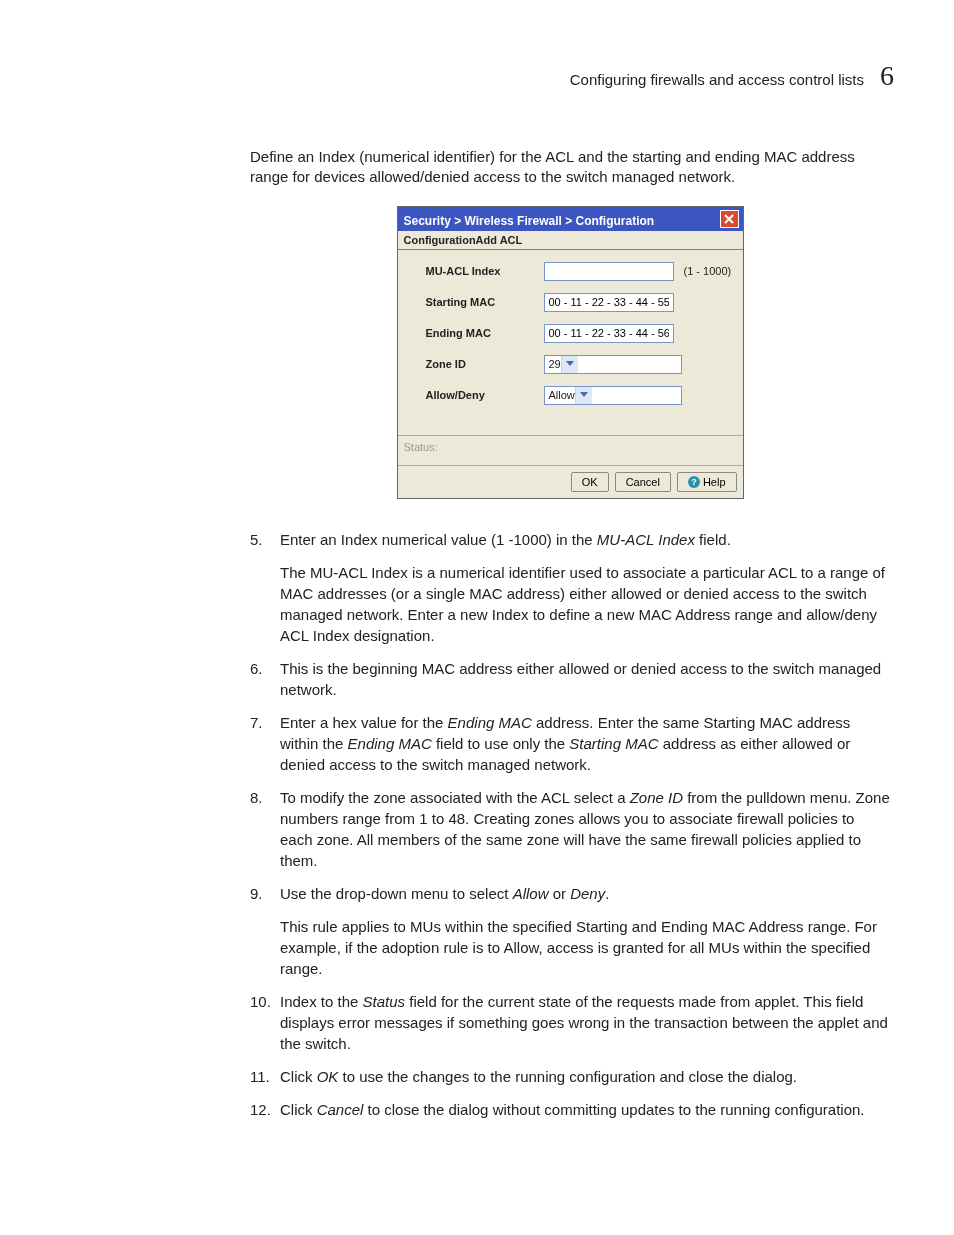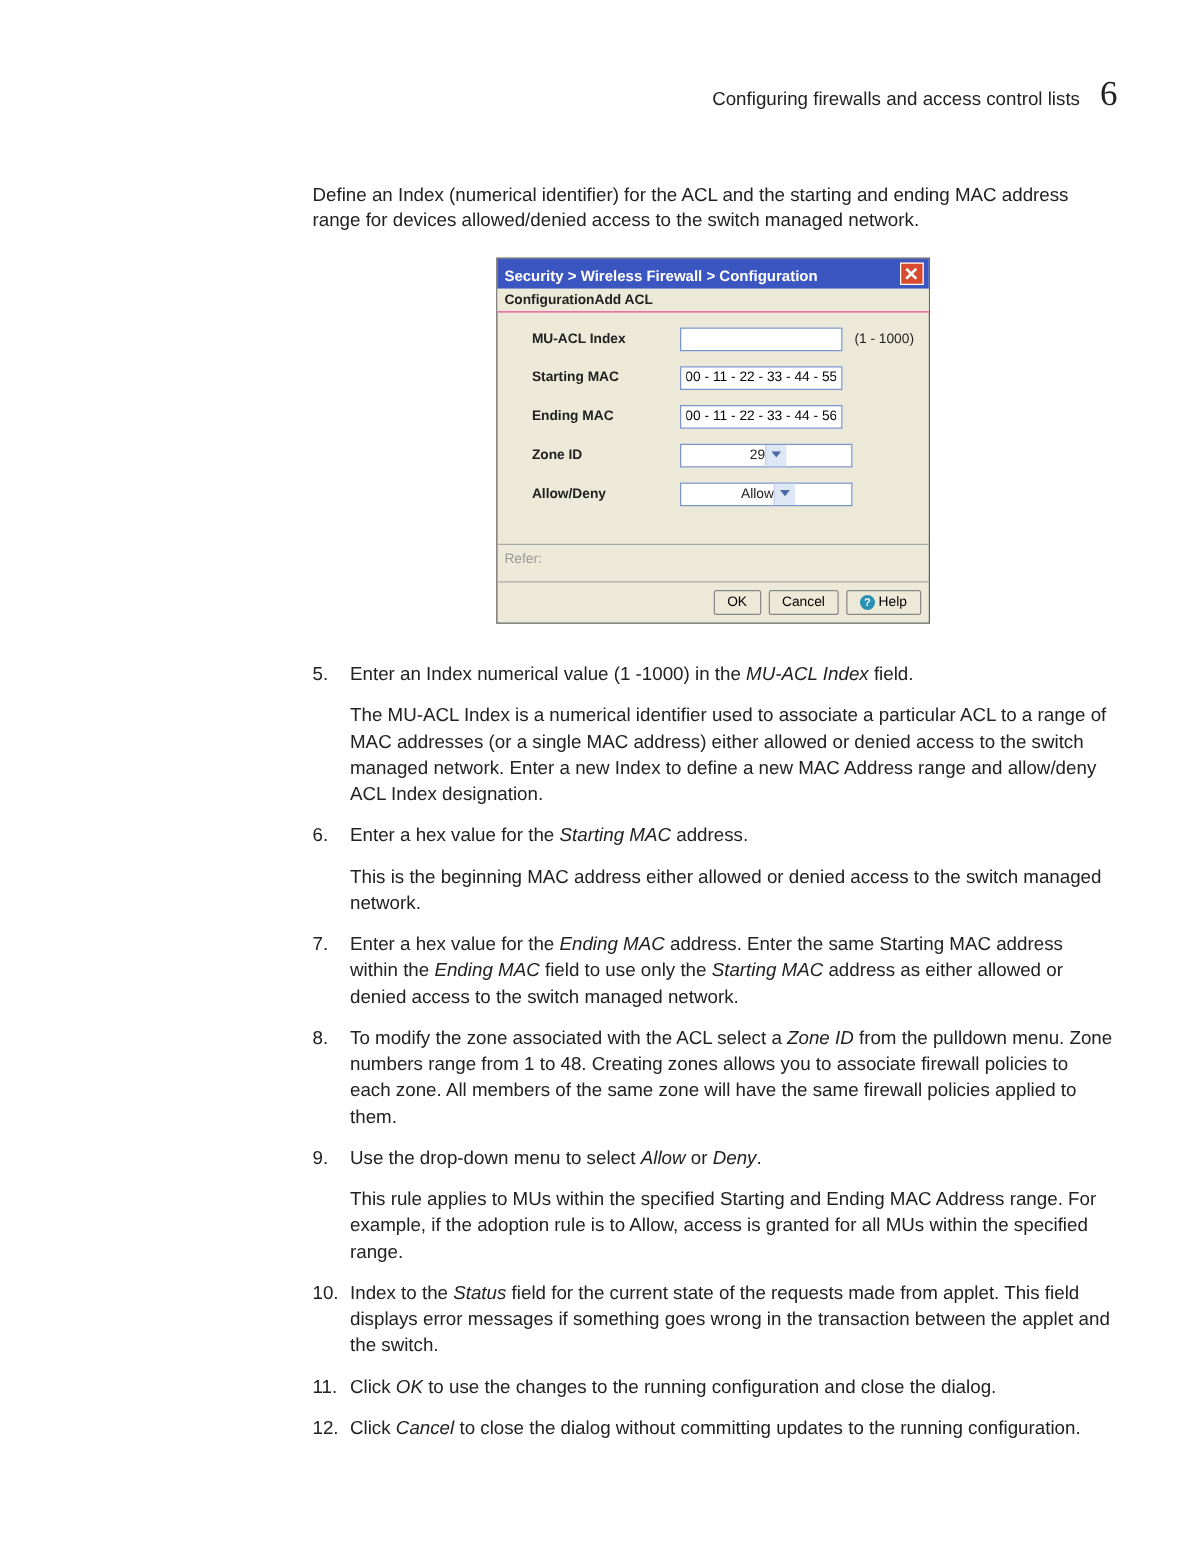--- a/index.html
+++ b/index.html
@@ -102,21 +102,21 @@
     box-sizing: border-box;
   }
   .form-select {
     width: 138px;
     height: 19px;
     border: 1px solid #7a95c9;
     background: #fff;
     font-size: 11px;
     display: flex;
     align-items: center;
-    justify-content: center;
+    justify-content: flex-start;
     padding: 0 0 0 4px;
     box-sizing: border-box;
     cursor: pointer;
   }
   .select-arrow {
     width: 16px;
     height: 100%;
     border-left: 1px solid #c8d3e8;
     background: #dde7f5;
     display: flex;
@@ -247,21 +247,21 @@
             <span>Allow</span>
             <span class="select-arrow">
               <svg width="8" height="6" viewBox="0 0 8 6">
                   <path d="M0 0 L4 5 L8 0 Z" fill="#4a6aa8"></path>
                 </svg>
             </span>
           </div>
         </div>
       </div>
       <div class="status-row">
-        <span>Refer:</span>
+        <span>Status:</span>
       </div>
       <div class="button-row">
         <button class="dlg-btn">
             <span>OK</span>
           </button>
         <button class="dlg-btn">
             <span>Cancel</span>
           </button>
         <button class="dlg-btn">
           <span class="help-circle">?</span>
@@ -278,23 +278,20 @@
           <p>
             <span>Enter an Index numerical value (1 -1000) in the </span><span class="italic">MU-ACL Index</span><span> field.</span>
           </p>
           <p>The MU-ACL Index is a numerical identifier used to associate a particular ACL to a range of MAC addresses (or a single MAC address) either allowed or denied access to the switch managed network. Enter a new Index to define a new MAC Address range and allow/deny ACL Index designation.</p>
         </div>
       </li>
 
       <li>
         <span class="step-num">6.</span>
         <div class="step-body">
-          <p>
-            <span>Enter a hex value for the </span><span class="italic">Starting MAC</span><span> address.</span>
-          </p>
           <p>This is the beginning MAC address either allowed or denied access to the switch managed network.</p>
         </div>
       </li>
 
       <li>
         <span class="step-num">7.</span>
         <div class="step-body">
           <p>
             <span>Enter a hex value for the </span><span class="italic">Ending MAC</span><span> address. Enter the same Starting MAC address within the </span><span class="italic">Ending MAC</span><span> field to use only the </span><span class="italic">Starting MAC</span><span> address as either allowed or denied access to the switch managed network.</span>
           </p>

